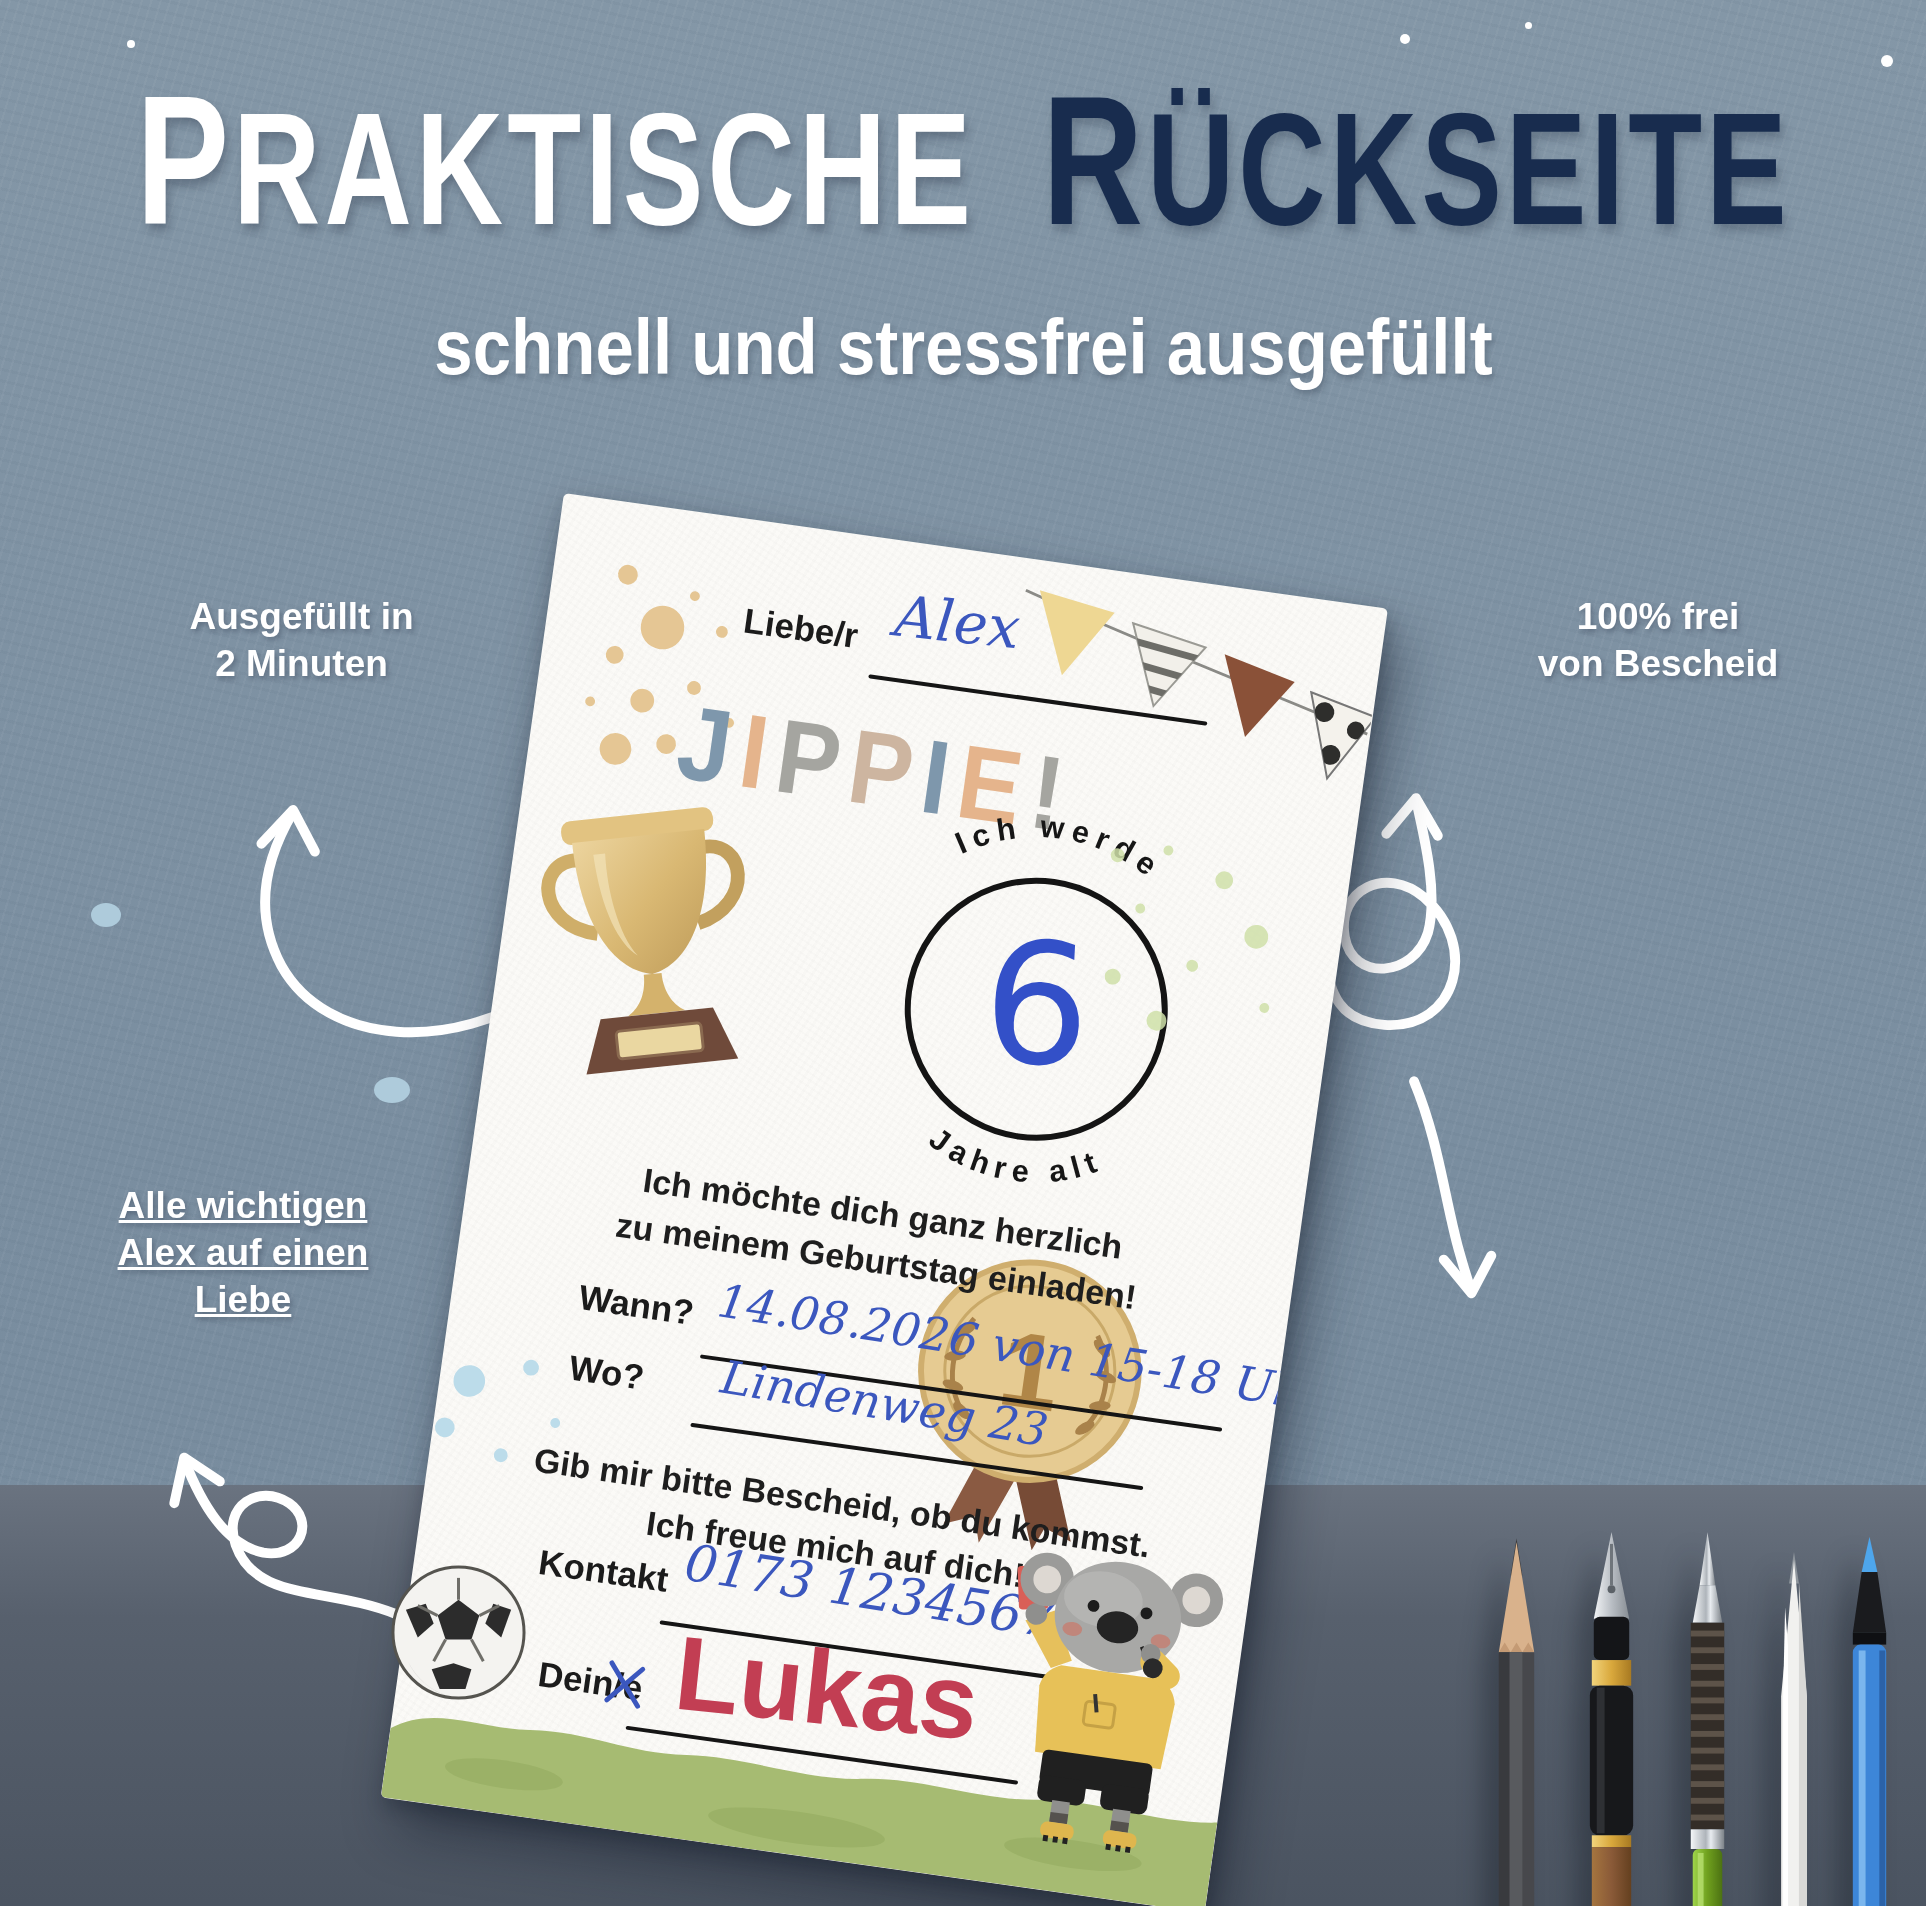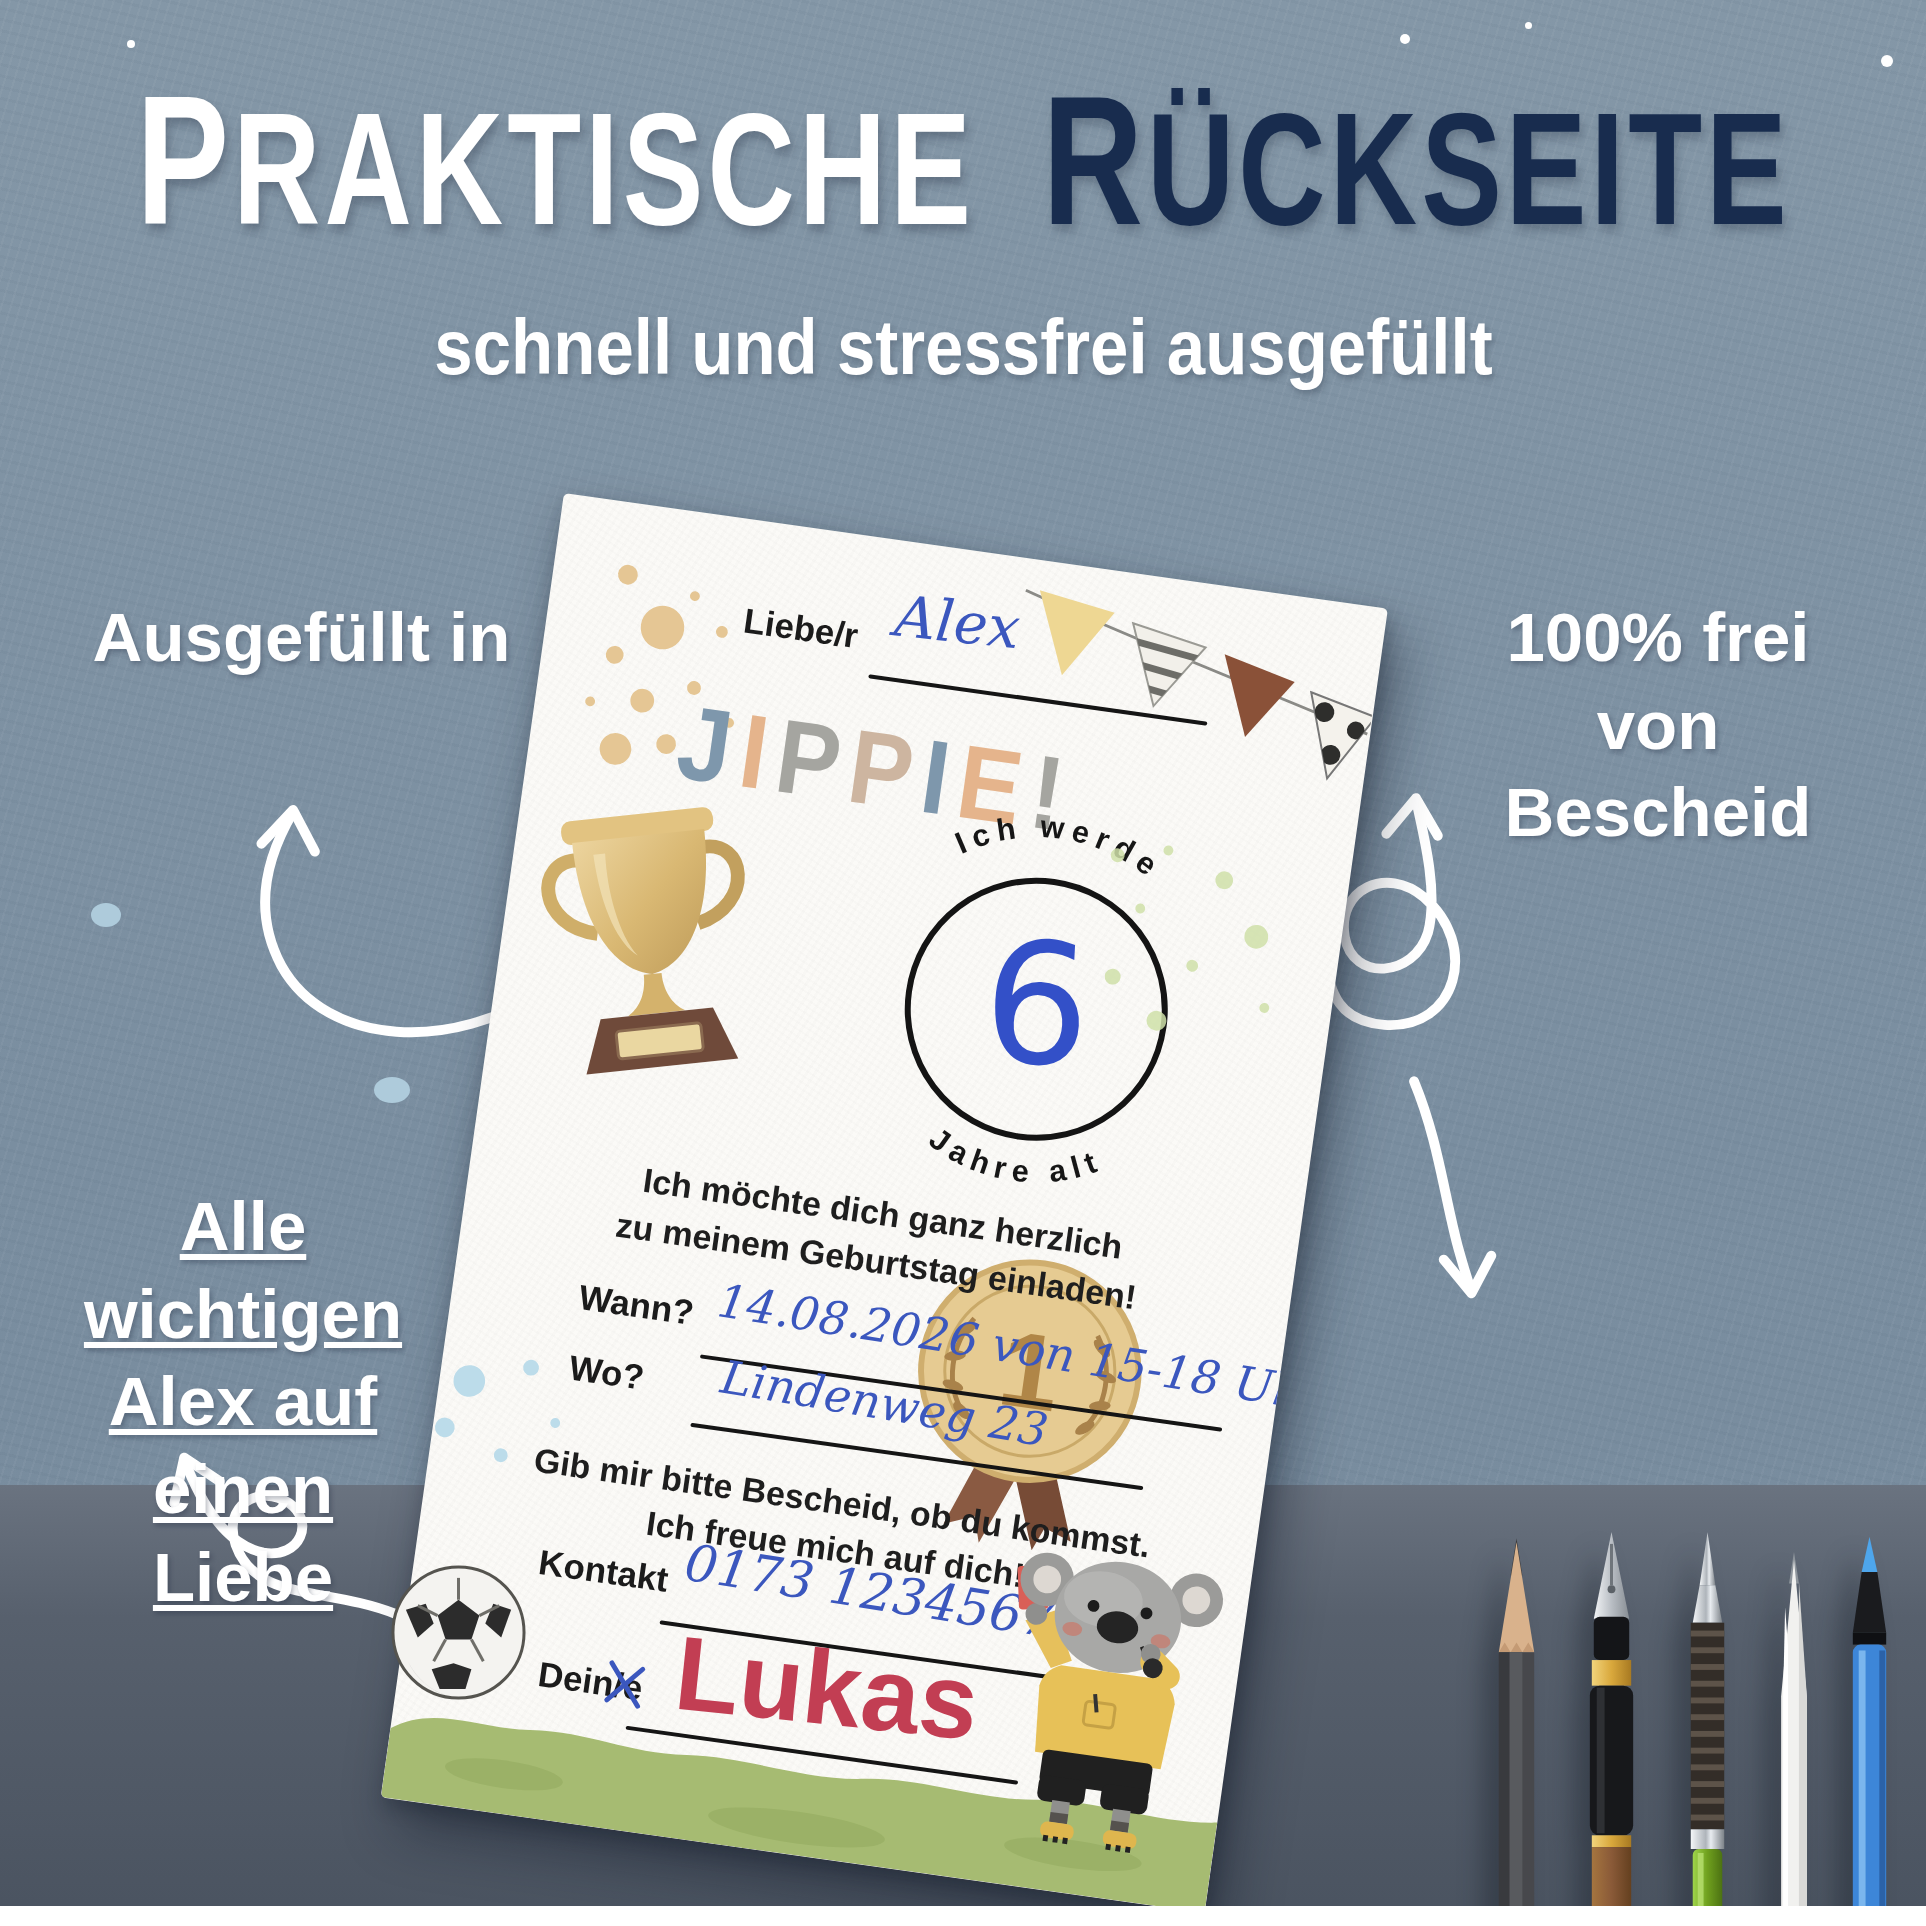--- a/index.html
+++ b/index.html
@@ -16,21 +16,21 @@
   .title{position:absolute;top:55px;left:0;width:100%;margin:0;text-align:center;
     font-size:121px;font-weight:bold;letter-spacing:4px;text-transform:uppercase;
     transform:scaleY(1.32);transform-origin:top center;z-index:4;white-space:nowrap;}
   .tw{display:inline-block;}
   .tw::first-letter{font-size:1.15em;}
   .tw.white{color:#ffffff;text-shadow:3px 5px 8px rgba(25,35,55,.30);}
   .tw.navy{color:#182c4e;margin-left:30px;text-shadow:3px 5px 8px rgba(25,35,55,.25);}
   .subtitle{position:absolute;top:303px;left:0;width:100%;text-align:center;font-size:69px;
     font-weight:bold;color:#fff;transform:scaleY(1.12);transform-origin:top center;
     text-shadow:2px 4px 6px rgba(25,35,55,.28);z-index:4;}
-  .callout{position:absolute;color:#fff;font-weight:bold;font-size:69px;line-height:1.27;
+  .callout{position:absolute;color:#fff;font-weight:bold;font-size:37px;line-height:1.27;
     text-align:center;text-shadow:2px 3px 5px rgba(25,35,55,.32);z-index:4;}
   #co-tl{left:69px;top:594px;width:465px;}
   #co-tr{left:1445px;top:594px;width:426px;}
   #co-bl{left:20px;top:1183px;width:446px;text-decoration:underline;}
   #co-br{left:1436px;top:1325px;width:475px;}
 
   .arrows{position:absolute;left:0;top:0;z-index:3;}
 
   .card{position:absolute;left:564px;top:493px;width:832px;height:1317px;background:#fbfaf7;
     border-radius:5px;transform:rotate(8deg);transform-origin:top left;z-index:5;overflow:hidden;
@@ -70,20 +70,21 @@
   <div class="speck" style="left:127px;top:40px;width:8px;height:8px;"></div>
 
   <h1 class="title">
     <span class="tw white">Praktische</span>
     <span class="tw navy">Rückseite</span>
   </h1>
   <div class="subtitle">schnell und stressfrei ausgefüllt</div>
 
   <div class="callout" id="co-tl">
     <div>Ausgefüllt in</div>
+    <div>2 Minuten</div>
   </div>
   <div class="callout" id="co-tr">
     <div>100% frei</div>
     <div>von Bescheid</div>
   </div>
   <div class="callout" id="co-bl">
     <div>Alle wichtigen</div>
     <div>Alex auf einen</div>
     <div>Liebe</div>
   </div>

